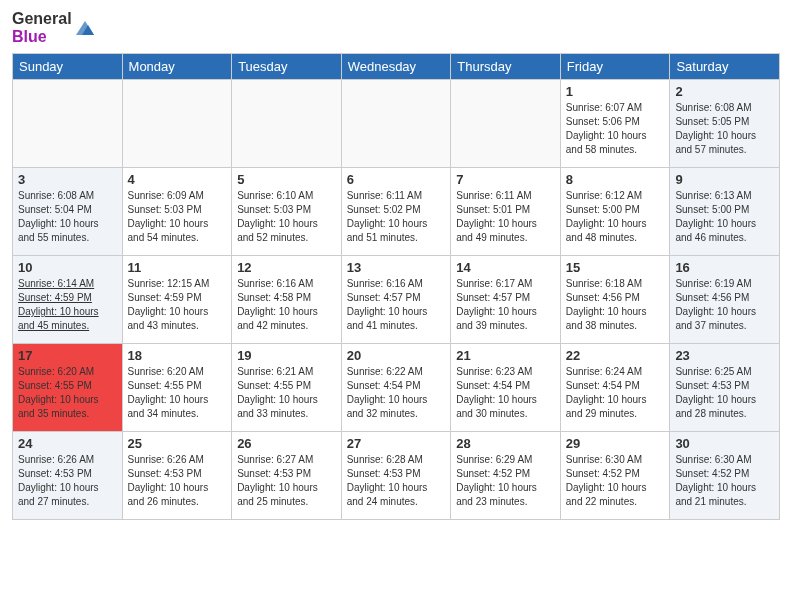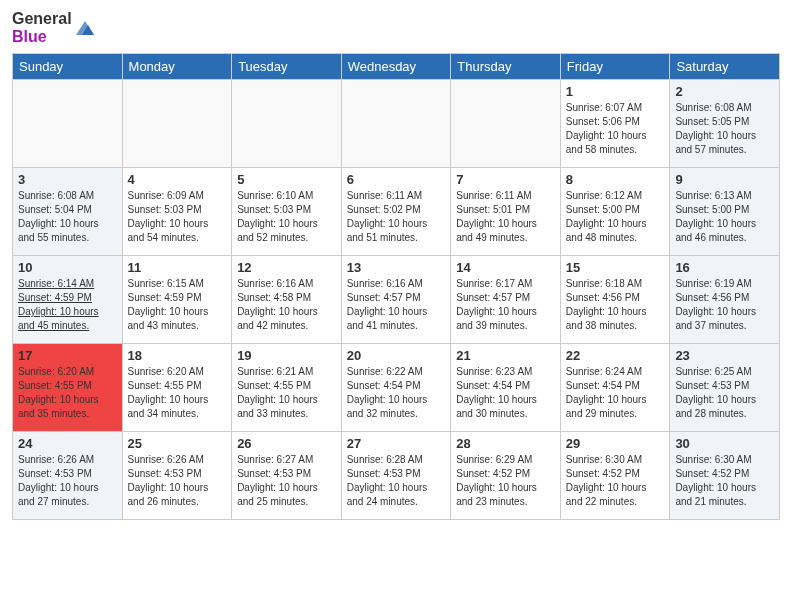--- a/index.html
+++ b/index.html
@@ -126,21 +126,21 @@
         <tr>
           <td style="background: rgb(240, 244, 248);">
             <span class="day-num">10</span>
             <div class="day-info" style="white-space: pre-line; text-decoration: underline;">Sunrise: 6:14 AM
 Sunset: 4:59 PM
 Daylight: 10 hours
 and 45 minutes.</div>
           </td>
           <td>
             <span class="day-num">11</span>
-            <div class="day-info" style="white-space: pre-line;">Sunrise: 6:15 AM
+            <div class="day-info" style="white-space: pre-line;">Sunrise: 12:15 AM
 Sunset: 4:59 PM
 Daylight: 10 hours
 and 43 minutes.</div>
           </td>
           <td>
             <span class="day-num">12</span>
             <div class="day-info" style="white-space: pre-line;">Sunrise: 6:16 AM
 Sunset: 4:58 PM
 Daylight: 10 hours
 and 42 minutes.</div>

